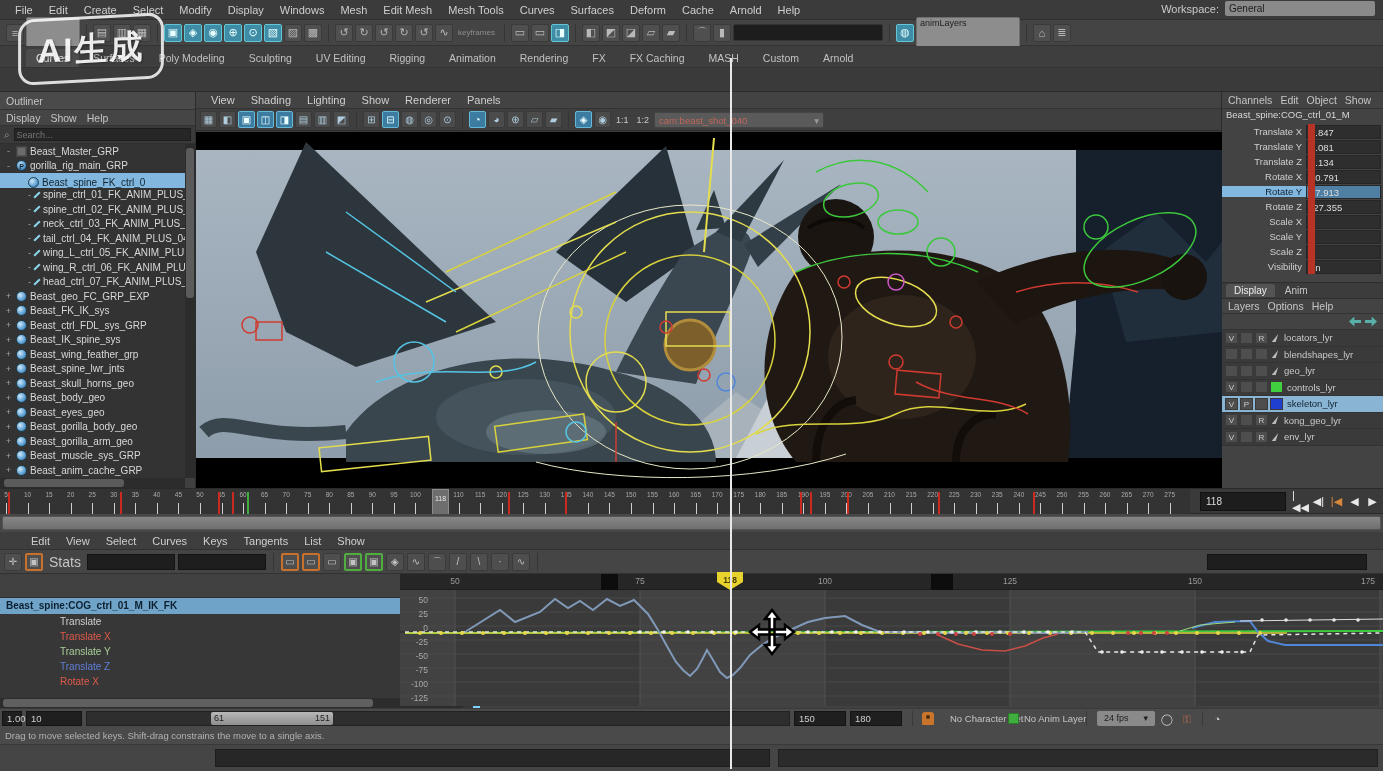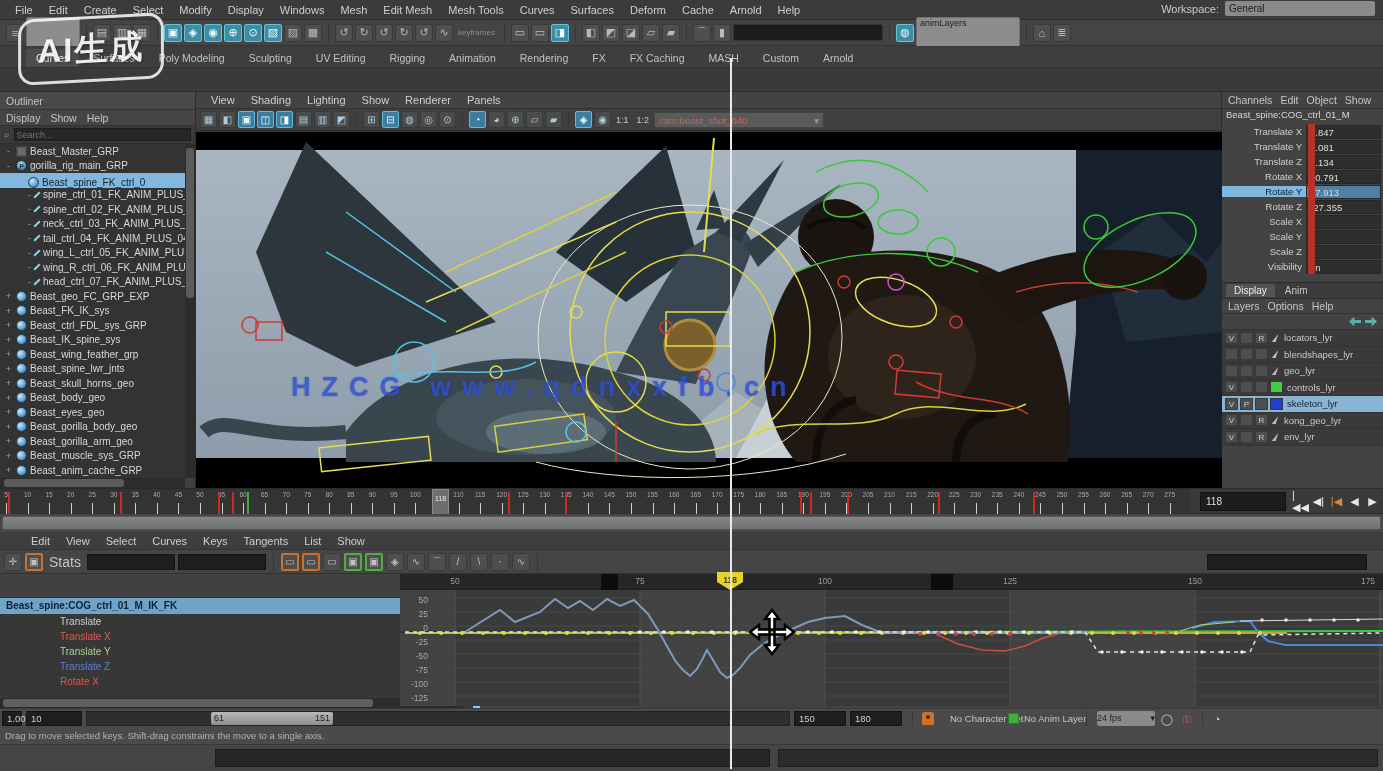--- a/index.html
+++ b/index.html
@@ -119,21 +119,21 @@
   
   #rangerow{left:0;top:708px;width:1383px;height:20px;background:#4a4a4a;border-top:1px solid #3a3a3a;}
   .rr-field{position:absolute;top:2px;height:15px;background:#1f1f1f;border:1px solid #141414;color:#cfcfcf;font-size:9.5px;line-height:14px;padding-left:4px;}
   #rr-trough{position:absolute;left:86px;top:2px;width:704px;height:15px;background:#2e2e2e;border:1px solid #222;}
   #rr-bar{position:absolute;left:124px;top:0px;width:122px;height:13px;background:linear-gradient(#b8b8b8,#8e8e8e);border-radius:2px;color:#222;font-size:9px;display:flex;justify-content:space-between;padding:0 3px;line-height:13px;}
   .rr-lbl{position:absolute;top:4px;font-size:9.5px;color:#c5c5c5;white-space:nowrap;}
   .rr-div{position:absolute;top:2px;width:1px;height:15px;background:#3a3a3a;}
   #rr-key{position:absolute;left:922px;top:3px;width:12px;height:13px;background:#c8742c;border-radius:3px 3px 1px 1px;}
   #rr-key:after{content:"";position:absolute;left:4px;top:3px;width:4px;height:4px;border-radius:50%;background:#4a2c10;}
   #rr-sw{position:absolute;left:1008px;top:4px;width:11px;height:11px;background:#3fae3f;border:1px solid #2a7a2a;}
-  #rr-dd{position:absolute;left:1097px;top:2px;width:58px;height:15px;background:#8a8a8a;border-radius:2px;color:#1e1e1e;font-size:9px;line-height:14px;padding:0 0;display:flex;justify-content:space-between;}
+  #rr-dd{position:absolute;left:1097px;top:2px;width:58px;height:15px;background:#8a8a8a;border-radius:2px;color:#1e1e1e;font-size:9px;line-height:14px;padding:0 7px;display:flex;justify-content:space-between;}
   .rr-ic{position:absolute;top:3px;width:14px;height:14px;color:#c9c9c9;font-size:11px;text-align:center;line-height:14px;}
   #helpline{left:0;top:728px;width:1383px;height:16px;background:#4a4a4a;color:#b2b2b2;font-size:9.5px;line-height:16px;padding-left:5px;}
   #cmdrow{left:0;top:744px;width:1383px;height:27px;background:#454545;border-top:1px solid #383838;}
   #cmd-input{position:absolute;left:215px;top:4px;width:555px;height:18px;background:#272727;border:1px solid #1c1c1c;}
   #cmd-result{position:absolute;left:778px;top:4px;width:600px;height:18px;background:#2b2b2b;border:1px solid #1f1f1f;}
   
   #ai-badge{left:18px;top:16px;width:146px;height:66px;border:3px solid rgba(255,255,255,.92);border-radius:16px;color:#fff;font-size:33px;font-weight:bold;display:flex;align-items:center;justify-content:center;transform:rotate(-3deg) skewX(-3deg);opacity:.9;z-index:40;letter-spacing:2px;text-shadow:1px 1px 2px rgba(0,0,0,.4);}
 </style>
 </head>
 <body>
@@ -486,21 +486,20 @@
             <path d="M600,140 C650,118 722,113 782,140" stroke="#3cc83c"></path>
             <line x1="150" y1="80" x2="260" y2="160" stroke="#55c4e4"></line>
             <line x1="130" y1="120" x2="250" y2="190" stroke="#55c4e4"></line>
             <circle cx="218" cy="230" r="20" stroke="#55c4e4"></circle>
             <path d="M180,250 C240,228 300,252 340,230" stroke="#55c4e4"></path>
             <circle cx="380" cy="300" r="10" stroke="#55c4e4"></circle>
             <circle cx="530" cy="250" r="9" stroke="#4f86d8"></circle>
             <circle cx="700" cy="150" r="8" stroke="#cf58c8"></circle>
           </g>
         </svg>
-        <div id="vp-watermark">HZCG www.qdnxxfb.cn</div>
       </div>
     </div>
 
     <div id="rightcol">
       <div id="cb-menus">
           <span class="small-menu">Channels</span>
           <span class="small-menu">Edit</span>
           <span class="small-menu">Object</span>
           <span class="small-menu">Show</span>
         </div>

